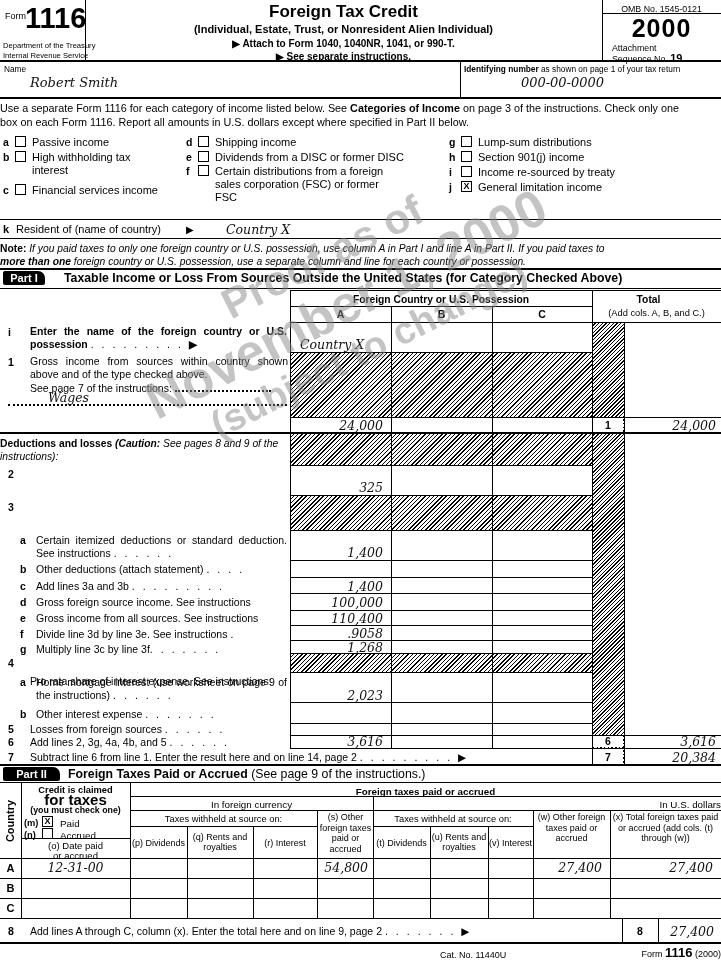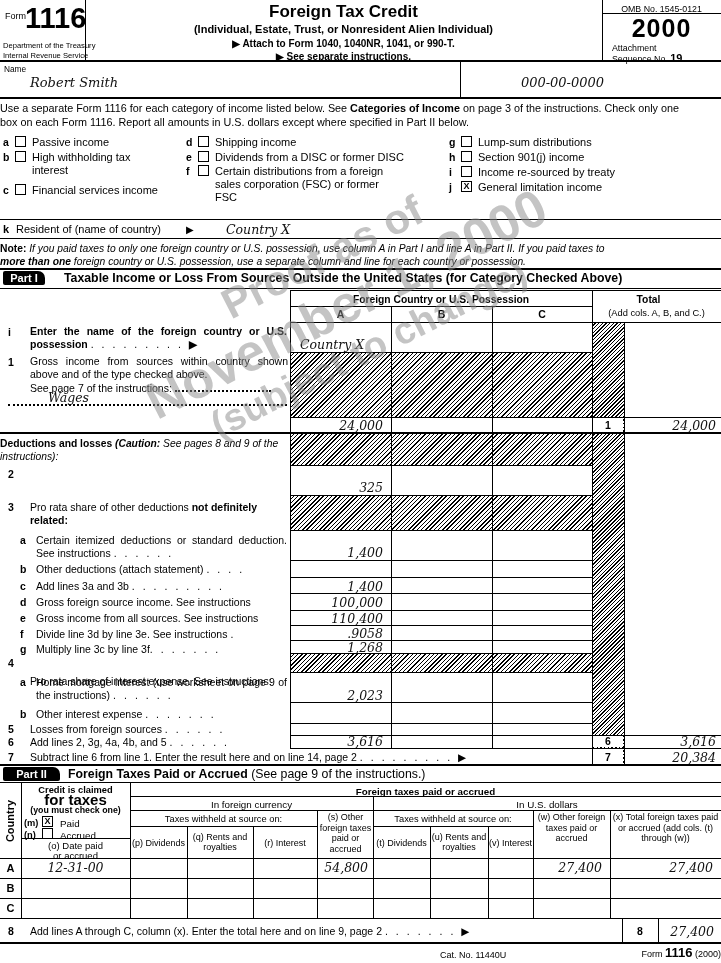--- a/index.html
+++ b/index.html
@@ -53,20 +53,21 @@
   <div class="t" style="left:612px;top:42px;font-size:8.8px;">Attachment</div>
   <div class="t" style="left:612px;top:52px;font-size:8.8px;"><span></span><span>Sequence No.</span> <span class="b" style="font-size:11px;">19</span></div>
 
   <div class="vl" style="left:85px;top:0;height:60px;"></div>
   <div class="vl" style="left:602px;top:0;height:60px;"></div>
   <div class="hl2" style="left:0;top:60px;width:721px;"></div>
 
   <div class="t" style="left:4px;top:63px;font-size:8.3px;">Name</div>
   <div class="fill" style="left:30px;top:76px;font-size:13px;">Robert Smith</div>
   <div class="vl" style="left:460px;top:60px;height:37px;"></div>
+  <div class="t" style="left:464px;top:63px;font-size:8.3px;"><span class="b">Identifying number</span><span> as shown on page 1 of your tax return</span></div>
   <div class="fill c" style="left:490px;top:76px;width:145px;font-size:13px;">000-00-0000</div>
   <div class="hl2" style="left:0;top:97px;width:721px;"></div>
 
   <div class="t" style="left:0;top:102px;font-size:10.8px;text-align:right;"><span>Use a separate Form 1116 for each category of income listed below. See </span><span class="b">Categories of Income</span><span> on page 3 of the instructions. Check only one</span></div>
   <div class="t" style="left:0;top:116px;font-size:10.8px;">box on each Form 1116. Report all amounts in U.S. dollars except where specified in Part II below.</div>
 
   <div class="t b" style="left:3px;top:136px;">a</div>
   <div class="cb" style="left:15px;top:136px;"><span></span></div>
   <div class="t" style="left:32px;top:136px;font-size:11px;">Passive income</div>
 
@@ -180,21 +181,20 @@
   <div class="fill r" style="left:296px;top:419px;width:87px;">24,000</div>
   <div class="t b c" style="left:592px;top:419px;width:32px;">1</div>
   <div class="fill r" style="left:624px;top:419px;width:92px;">24,000</div>
 
   <div class="t w" style="left:0;top:437px;width:284px;font-size:10.3px;line-height:13px;"><span class="b">Deductions and losses </span><span class="b i">(Caution:</span><span class="i"> See pages 8 and 9 of the instructions):</span></div>
 
   <div class="t b" style="left:8px;top:468px;">2</div>
   <div class="fill r" style="left:296px;top:481px;width:87px;">325</div>
 
   <div class="t b" style="left:8px;top:501px;">3</div>
-  <div class="t w" style="left:30px;top:501px;width:257px;"><span>Pro rata share of other deductions </span><span class="b">not definitely related:</span></div>
 
   <div class="t b" style="left:20px;top:534px;">a</div>
   <div class="t w j" style="left:36px;top:534px;width:251px;"><span>Certain itemized deductions or standard deduction. See instructions</span> <span class="dots">......</span></div>
   <div class="fill r" style="left:296px;top:546px;width:87px;">1,400</div>
 
   <div class="t b" style="left:20px;top:563px;">b</div>
   <div class="t" style="left:36px;top:563px;"><span>Other deductions (attach statement)</span> <span class="dots">....</span></div>
 
   <div class="t b" style="left:20px;top:580px;">c</div>
   <div class="t" style="left:36px;top:580px;"><span>Add lines 3a and 3b</span> <span class="dots">.........</span></div>
@@ -278,21 +278,21 @@
   <div class="t" style="left:60px;top:817px;font-size:9.8px;">Paid</div>
   <div class="t b" style="left:24px;top:829px;font-size:9.3px;">(n)</div>
   <div class="cb" style="left:42px;top:828px;"><span></span></div>
   <div class="t" style="left:60px;top:829px;font-size:9.8px;">Accrued</div>
 
   <div class="t c" style="left:21px;top:841px;width:109px;font-size:9.5px;line-height:10px;">(o) Date paid</div>
   <div class="t c" style="left:21px;top:851px;width:109px;font-size:9.5px;line-height:10px;">or accrued</div>
 
   <div class="t b c" style="left:130px;top:785px;width:591px;font-size:9.8px;">Foreign taxes paid or accrued</div>
   <div class="t c" style="left:130px;top:798px;width:243px;font-size:9.8px;">In foreign currency</div>
-  <div class="t c" style="left:373px;top:798px;width:348px;font-size:9.8px;">In U.S. dollars</div>
+  <div class="t c" style="left:373px;top:798px;width:348px;font-size:9.8px;text-align:right;">In U.S. dollars</div>
   <div class="t c" style="left:130px;top:813px;width:187px;font-size:9.3px;">Taxes withheld at source on:</div>
   <div class="t c" style="left:373px;top:813px;width:160px;font-size:9.3px;">Taxes withheld at source on:</div>
 
   <div class="t c" style="left:131px;top:837px;width:55px;font-size:9px;">(p) Dividends</div>
   <div class="t c w" style="left:188px;top:832px;width:64px;font-size:9px;line-height:10px;">(q) Rents and royalties</div>
   <div class="t c" style="left:254px;top:837px;width:62px;font-size:9px;">(r) Interest</div>
   <div class="t c w" style="left:319px;top:812px;width:53px;font-size:9px;line-height:10.5px;">(s) Other foreign taxes paid or accrued</div>
   <div class="t c" style="left:374px;top:837px;width:55px;font-size:9px;">(t) Dividends</div>
   <div class="t c w" style="left:431px;top:832px;width:56px;font-size:9px;line-height:10px;">(u) Rents and royalties</div>
   <div class="t c" style="left:488px;top:837px;width:45px;font-size:9px;">(v) Interest</div>

